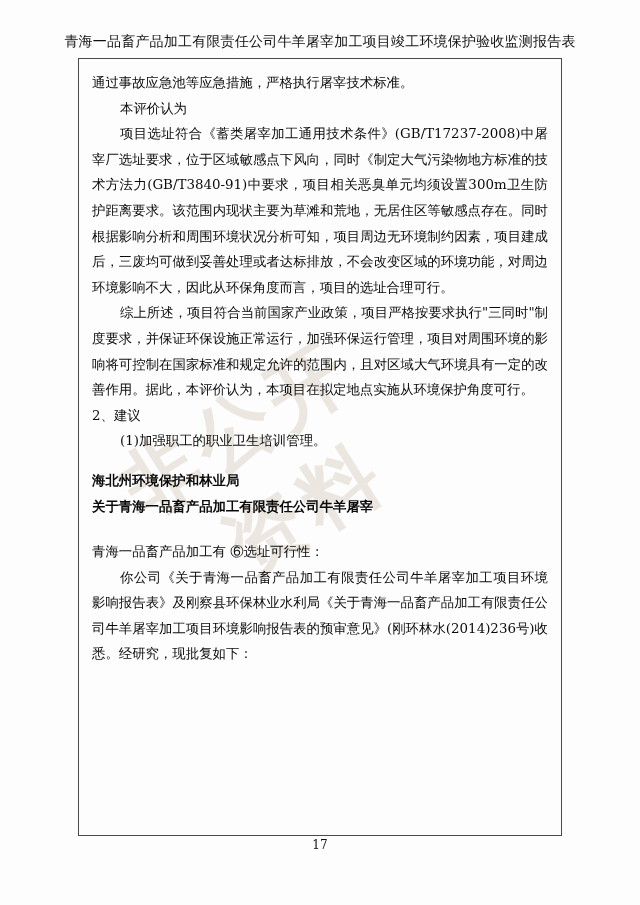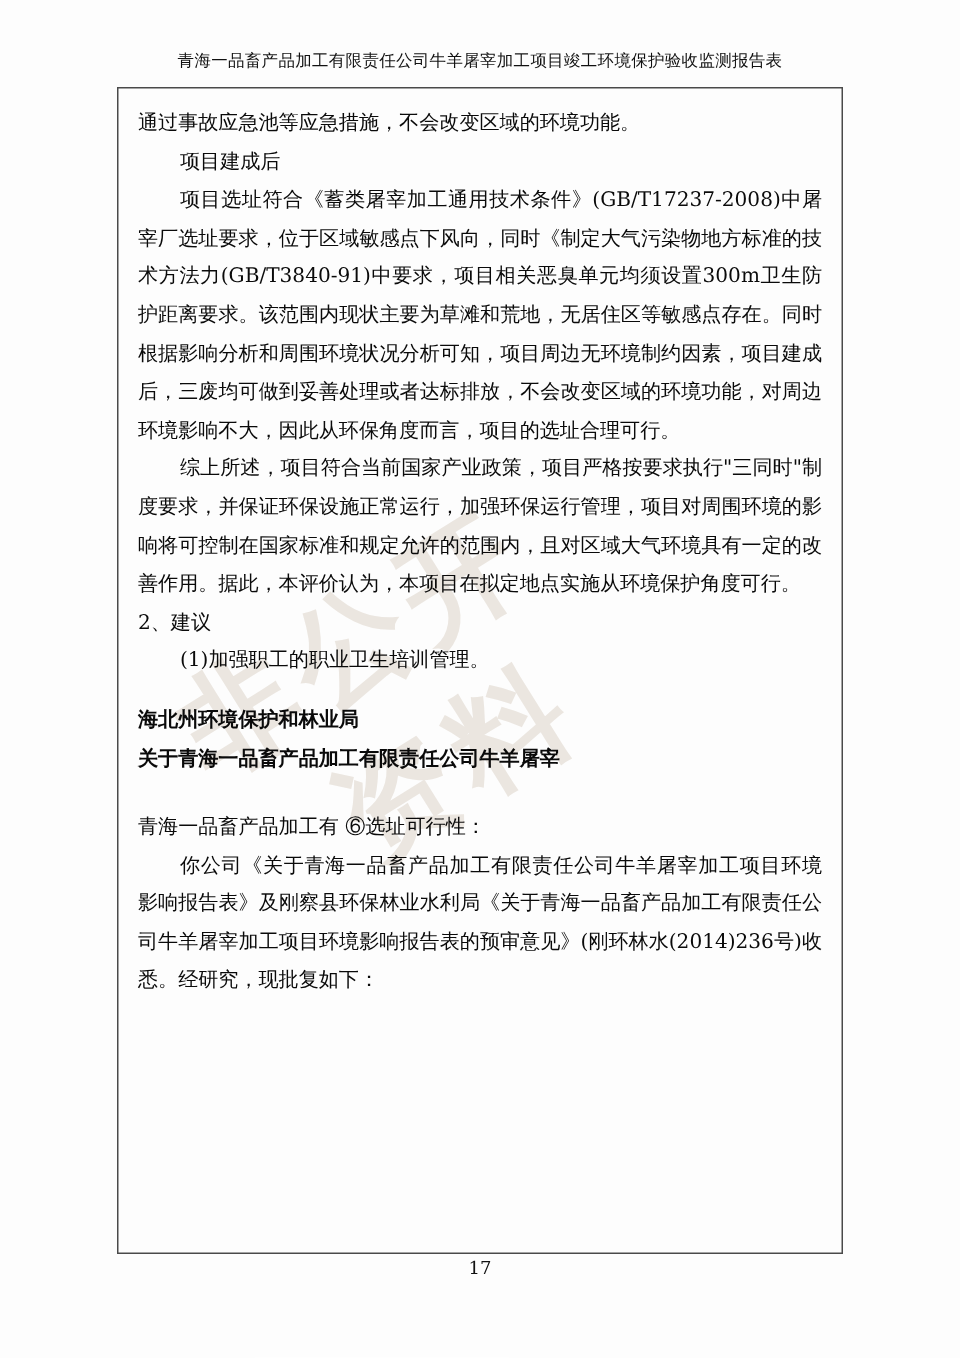--- a/index.html
+++ b/index.html
@@ -20,21 +20,21 @@
     height: 905px;
     background: #fdfdfd;
     box-sizing: border-box;
   }
   .header-title {
     position: absolute;
     top: 33px;
     left: 0;
     width: 640px;
     text-align: center;
-    font-size: 11px;
+    font-size: 14px;
     font-family: "DejaVu Serif", serif;
     letter-spacing: 0.2px;
     color: #111;
     white-space: nowrap;
   }
   .frame {
     position: absolute;
     left: 78px;
     top: 58px;
     width: 484px;
@@ -110,22 +110,22 @@
   <div class="header-title">青海一品畜产品加工有限责任公司牛羊屠宰加工项目竣工环境保护验收监测报告表</div>
 
   <div class="frame"></div>
 
   <div class="watermark">
     <div>非公开</div>
     <div class="wm-line2">资料</div>
   </div>
 
   <div class="content">
-    <p class="p">通过事故应急池等应急措施，不会改变区域的环境功能。</p>
-    <p class="p indent2">项目建成后</p>
+    <p class="p">通过事故应急池等应急措施，严格执行屠宰技术标准。</p>
+    <p class="p indent2">本评价认为</p>
     <p class="p indent2">项目选址符合《蓄类屠宰加工通用技术条件》(GB/T17237-2008)中屠宰厂选址要求，位于区域敏感点下风向，同时《制定大气污染物地方标准的技术方法力(GB/T3840-91)中要求，项目相关恶臭单元均须设置300m卫生防护距离要求。该范围内现状主要为草滩和荒地，无居住区等敏感点存在。同时根据影响分析和周围环境状况分析可知，项目周边无环境制约因素，项目建成后，三废均可做到妥善处理或者达标排放，不会改变区域的环境功能，对周边环境影响不大，因此从环保角度而言，项目的选址合理可行。</p>
     <p class="p indent2">综上所述，项目符合当前国家产业政策，项目严格按要求执行"三同时"制度要求，并保证环保设施正常运行，加强环保运行管理，项目对周围环境的影响将可控制在国家标准和规定允许的范围内，且对区域大气环境具有一定的改善作用。据此，本评价认为，本项目在拟定地点实施从环境保护角度可行。</p>
     <p class="p num-item">2、建议</p>
     <p class="p indent2">(1)加强职工的职业卫生培训管理。</p>
     <div class="gap-md"></div>
     <p class="p center">海北州环境保护和林业局</p>
     <p class="p center">关于青海一品畜产品加工有限责任公司牛羊屠宰</p>
     <div class="gap-lg"></div>
     <p class="p">青海一品畜产品加工有 ⑥选址可行性：</p>
     <p class="p indent2">你公司《关于青海一品畜产品加工有限责任公司牛羊屠宰加工项目环境影响报告表》及刚察县环保林业水利局《关于青海一品畜产品加工有限责任公司牛羊屠宰加工项目环境影响报告表的预审意见》(刚环林水(2014)236号)收悉。经研究，现批复如下：</p>

